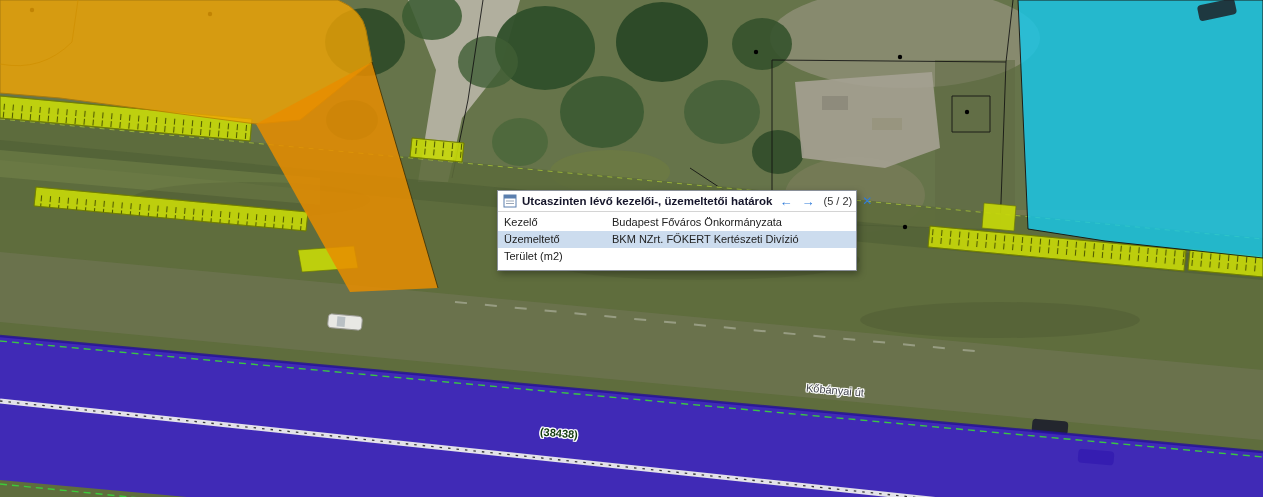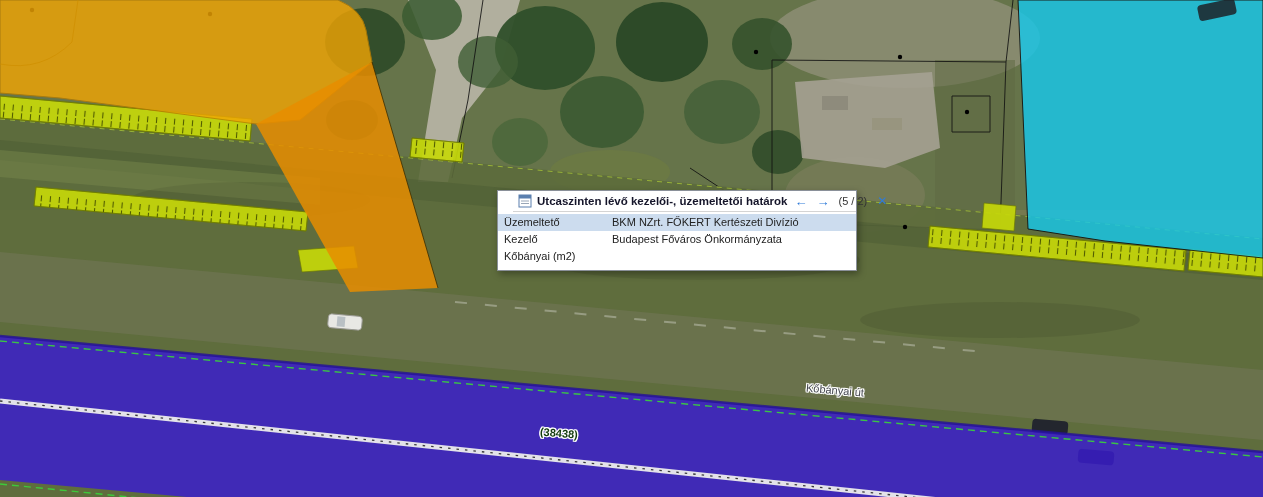--- a/index.html
+++ b/index.html
@@ -11,21 +11,21 @@
   svg.layer{position:absolute;left:0;top:0;display:block;}
   
   .popup{
     position:absolute;left:497px;top:190px;width:358px;z-index:20;
     background:#fff;border:1px solid #8a9099;
     box-shadow:2px 3px 7px rgba(0,0,0,.35);
     font-size:11px;color:#222;padding-bottom:5px;
   }
   .popup-header{
     display:flex;align-items:center;gap:5px;padding:3px 6px 3px 5px;
-    border-bottom:1px solid #d4d4d4;background:#fff;margin-left:15px;
+    border-bottom:1px solid #d4d4d4;background:#fff;
   }
   .popup-icon{display:flex;align-items:center;}
   .popup-title{font-weight:bold;color:#15152a;font-size:11.5px;white-space:nowrap;flex:1;}
   .nav-arrow{color:#2f7bd9;font-weight:bold;font-size:13px;line-height:1;cursor:pointer;padding:0 2px;}
   .pager{color:#333;margin:0 2px;white-space:nowrap;}
   .close-btn{color:#2f7bd9;font-weight:bold;font-size:12px;cursor:pointer;margin-left:3px;}
   .popup-body{padding-top:2px;}
   .popup-row{display:flex;line-height:15px;}
   .popup-row.selected{background:#ccdcee;}
   .row-label{width:96px;flex:none;padding:1px 6px;color:#222;}
@@ -167,27 +167,27 @@
           <line x1="3" y1="9.5" x2="11" y2="9.5" stroke="#9aa7b8"></line>
         </svg>
       </span>
       <span class="popup-title">Utcaszinten lévő kezelői-, üzemeltetői határok</span>
       <span class="nav-arrow">←</span>
       <span class="nav-arrow">→</span>
       <span class="pager">(5 / 2)</span>
       <span class="close-btn">✕</span>
     </div>
     <div class="popup-body">
+      <div class="popup-row">
+        <div class="row-label">Kezelő</div>
+        <div class="row-value">Budapest Főváros Önkormányzata</div>
+      </div>
       <div class="popup-row selected">
         <div class="row-label">Üzemeltető</div>
         <div class="row-value">BKM NZrt. FŐKERT Kertészeti Divízió</div>
       </div>
       <div class="popup-row">
-        <div class="row-label">Kezelő</div>
-        <div class="row-value">Budapest Főváros Önkormányzata</div>
-      </div>
-      <div class="popup-row">
-        <div class="row-label">Kőbányai (m2)</div>
+        <div class="row-label">Terület (m2)</div>
       </div>
     </div>
   </div>
 
 </div>
 
 </body></html>

